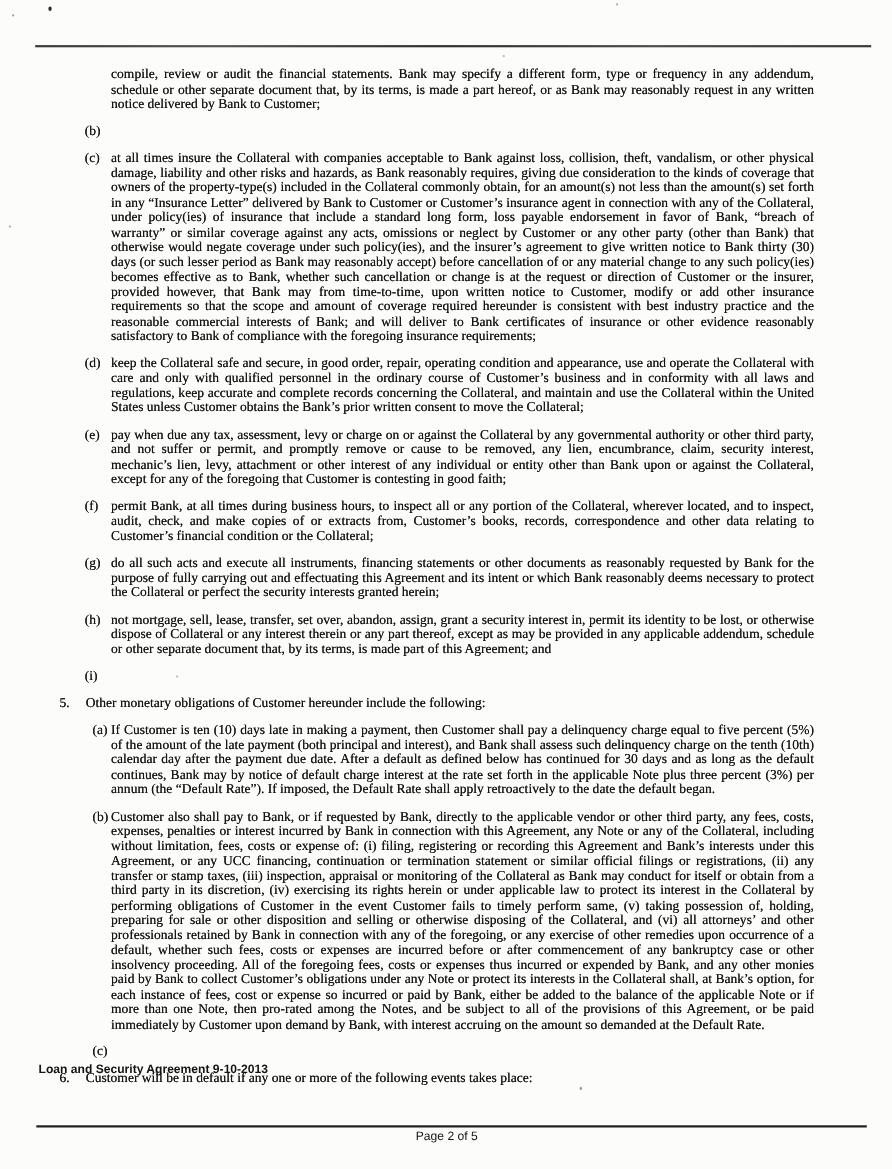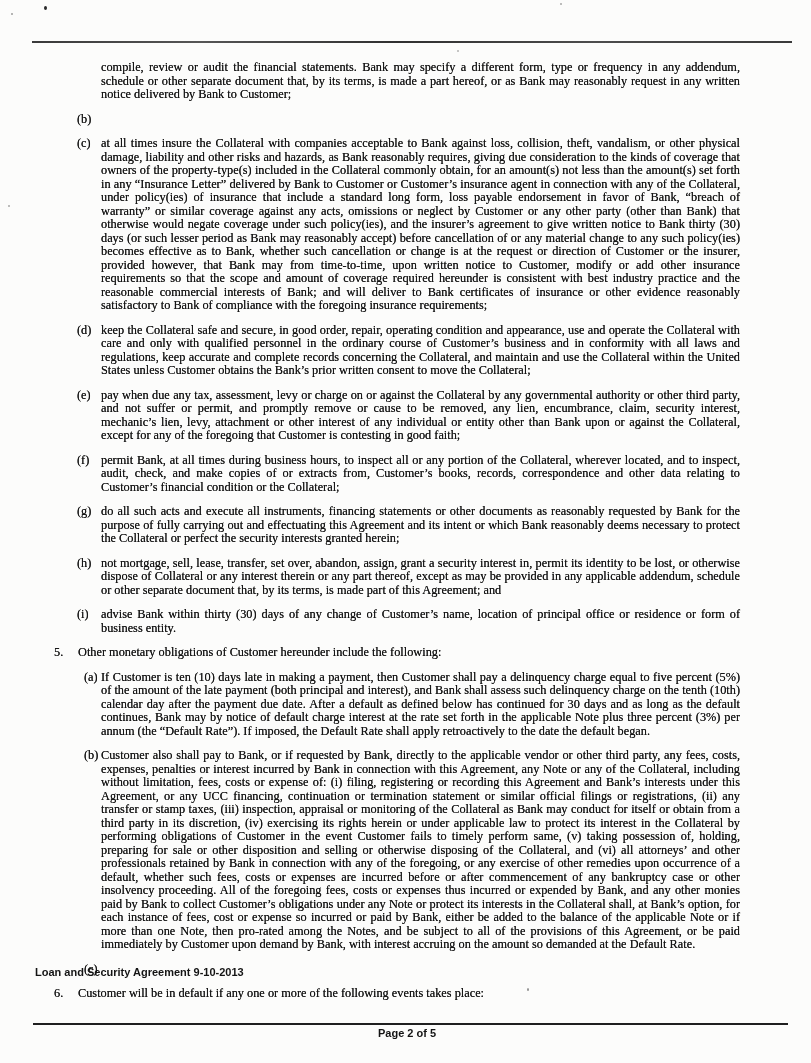--- a/index.html
+++ b/index.html
@@ -70,21 +70,21 @@
     font-size: 11px;
     font-weight: bold;
     color: #141414;
   }
   .footer-page {
     position: absolute;
     left: 378px;
     top: 1027px;
     font-family: "Liberation Sans", "DejaVu Sans", sans-serif;
     font-size: 11px;
-    font-weight: bold;
+    font-weight: normal;
     color: #141414;
   }
   .speck { position: absolute; background: #2a2a2a; border-radius: 50%; }
   .sp1 { left: 44px; top: 6px;  width: 3px; height: 4px; }
   .sp2 { left: 11px; top: 13px; width: 2px; height: 2px; opacity: .45; }
   .sp3 { left: 560px; top: 3px; width: 2px; height: 2px; opacity: .4; }
   .sp4 { left: 457px; top: 50px; width: 2px; height: 2px; opacity: .35; }
   .sp5 { left: 8px;  top: 205px; width: 2px; height: 2px; opacity: .4; }
   .sp6 { left: 527px; top: 988px; width: 2px; height: 3px; opacity: .5; }
   .sp7 { left: 160px; top: 614px; width: 2px; height: 2px; opacity: .35; }
@@ -131,21 +131,20 @@
       <div class="item">
         <span class="lbl">(g)</span>
         <span class="txt">do all such acts and execute all instruments, financing statements or other documents as reasonably requested by Bank for the purpose of fully carrying out and effectuating this Agreement and its intent or which Bank reasonably deems necessary to protect the Collateral or perfect the security interests granted herein;</span>
       </div>
       <div class="item">
         <span class="lbl">(h)</span>
         <span class="txt">not mortgage, sell, lease, transfer, set over, abandon, assign, grant a security interest in, permit its identity to be lost, or otherwise dispose of Collateral or any interest therein or any part thereof, except as may be provided in any applicable addendum, schedule or other separate document that, by its terms, is made part of this Agreement; and</span>
       </div>
       <div class="item">
         <span class="lbl">(i)</span>
-        <span class="txt">advise Bank within thirty (30) days of any change of Customer’s name, location of principal office or residence or form of business entity.</span>
       </div>
     </div>
 
     <div class="sec-head">
       <span class="num">5.</span>
       <span class="txt">Other monetary obligations of Customer hereunder include the following:</span>
     </div>
 
     <div class="list-sub">
       <div class="item">

